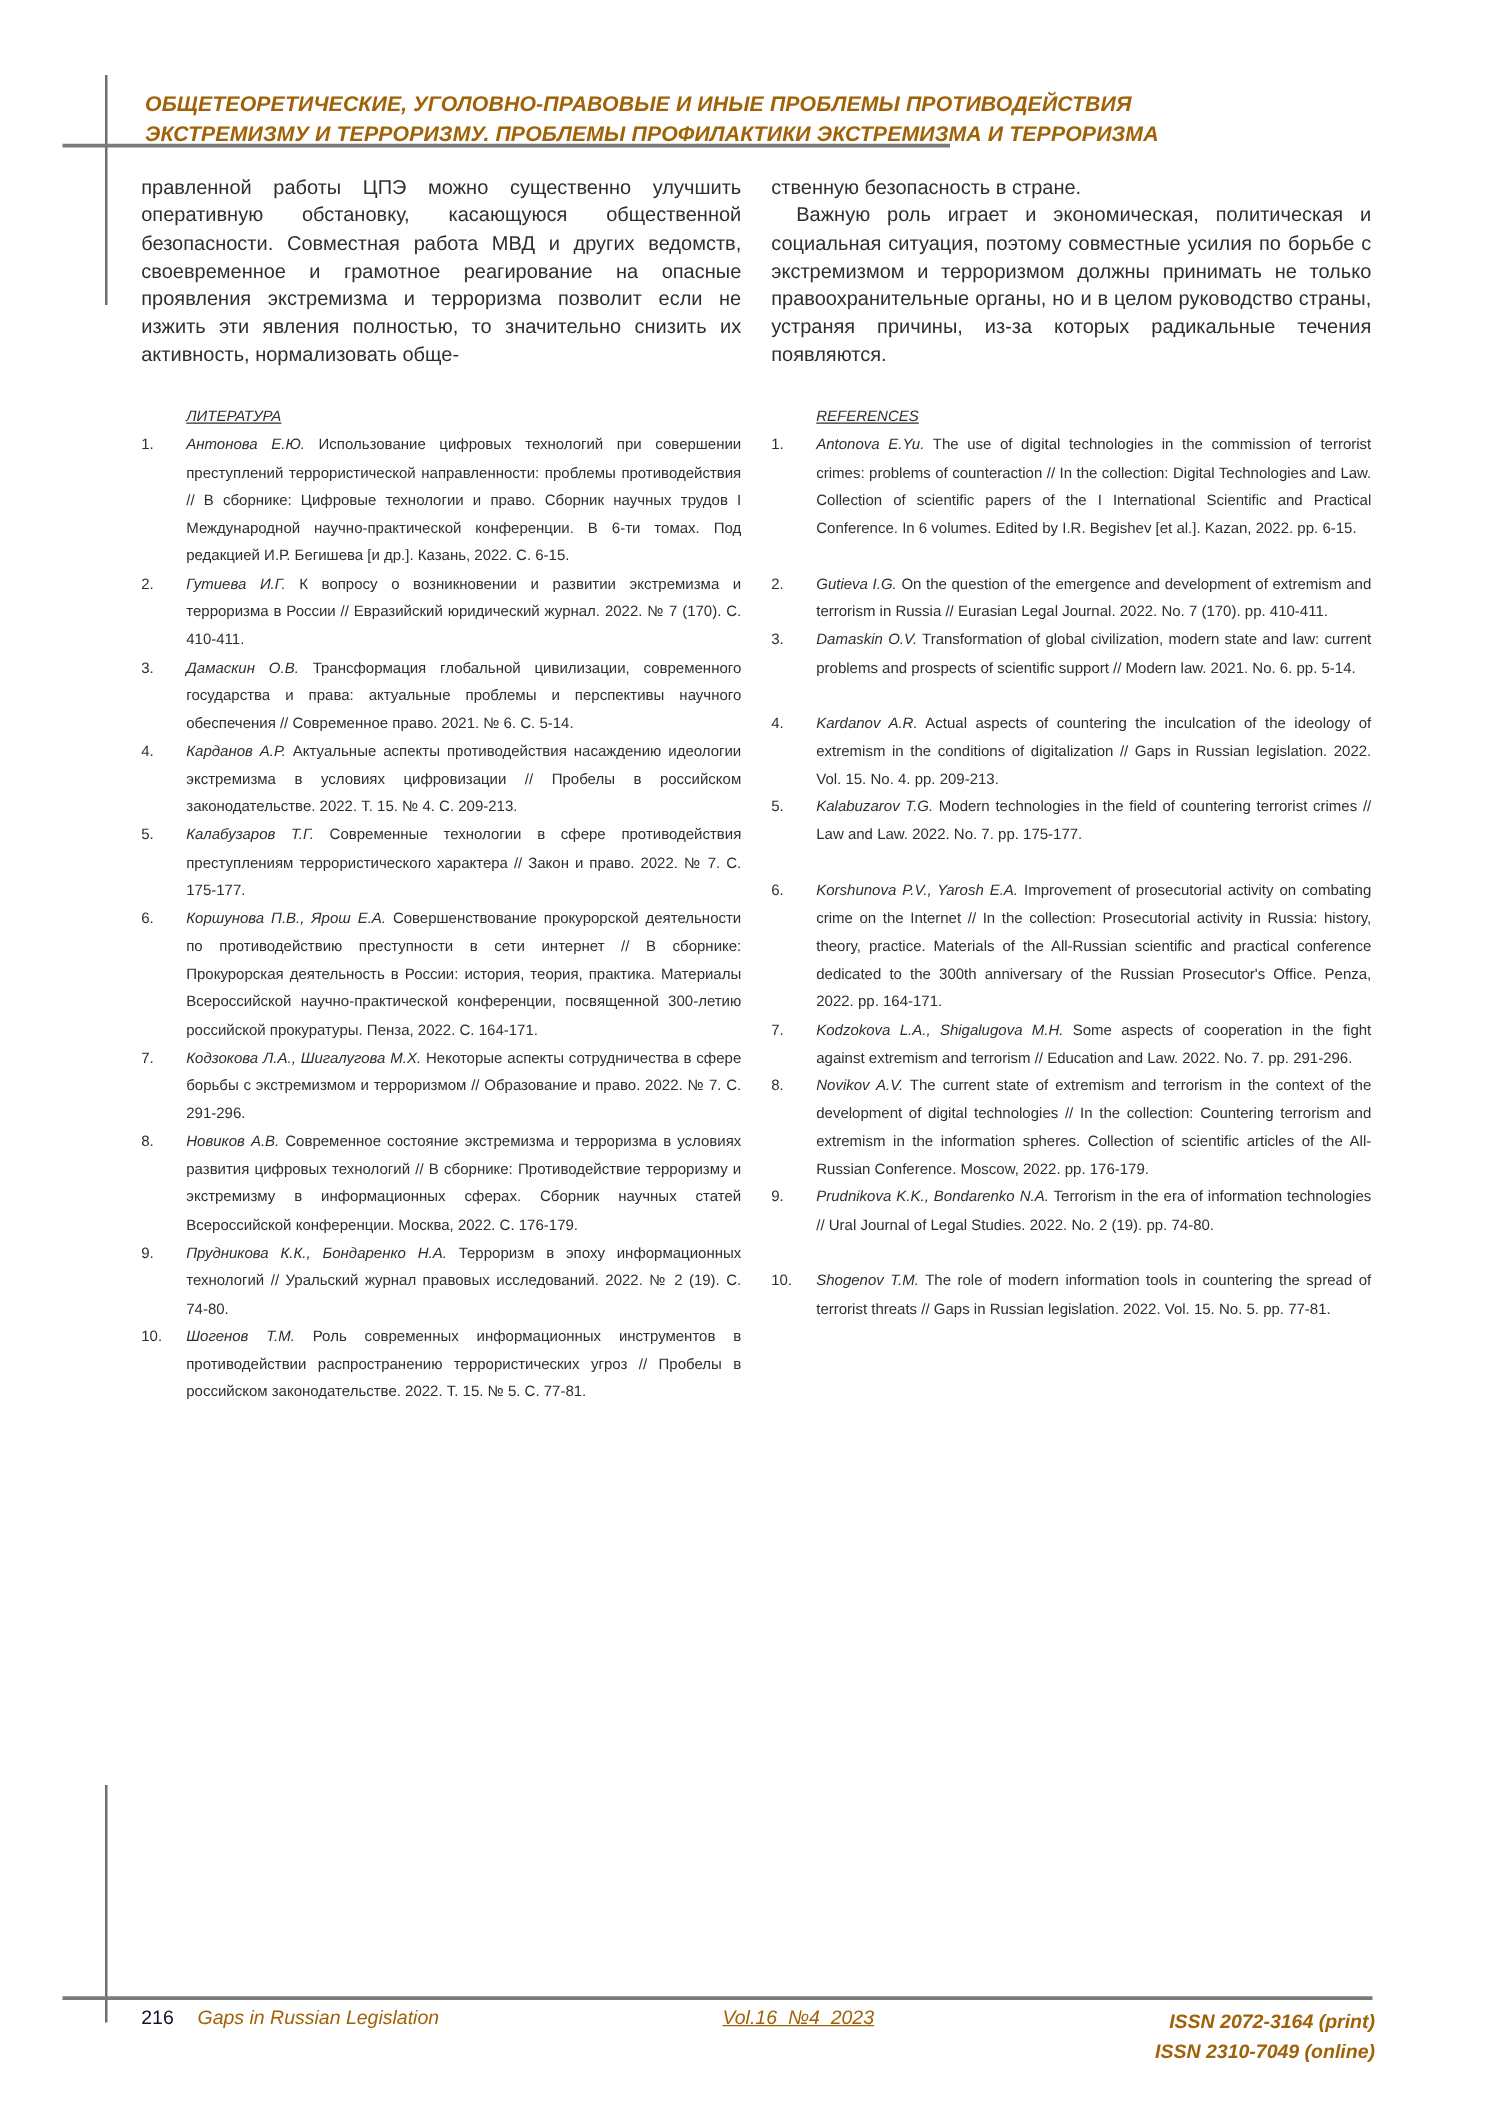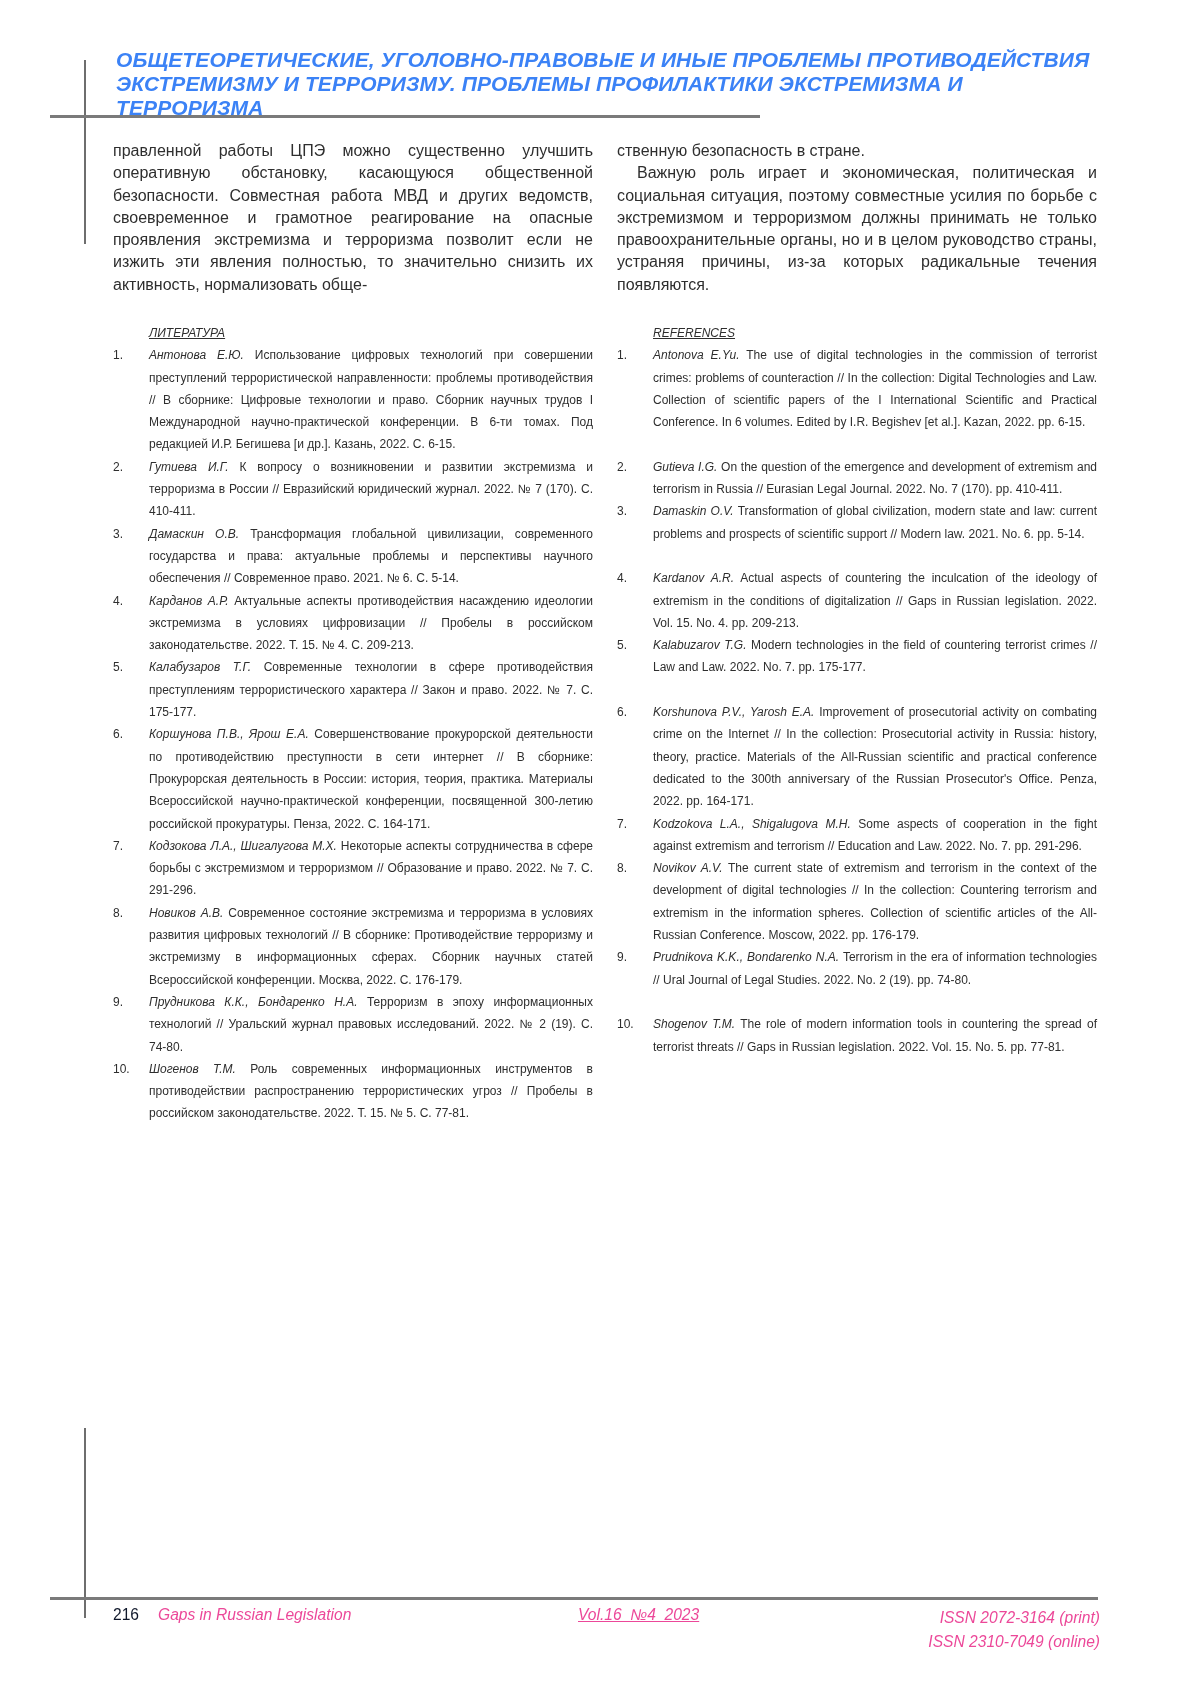--- a/index.html
+++ b/index.html
@@ -6,47 +6,47 @@
   body { width: 1200px; height: 1697px; position: relative; overflow: hidden;
          font-family: "Liberation Sans", "DejaVu Sans", sans-serif; color: #2a2a2a; }
 
   .vline { position: absolute; left: 84px; width: 2px; background: #6e6e6e; }
   .vline.top { top: 60px; height: 184px; }
   .vline.bottom { top: 1428px; height: 190px; }
   .hline { position: absolute; height: 3px; background: #7a7a7a; left: 50px; }
   .hline.header { top: 115px; width: 710px; }
   .hline.footer { top: 1597px; width: 1048px; }
 
-  .running-head { position: absolute; left: 116px; top: 48px; width: 1000px;
-                  font-weight: bold; font-style: italic; font-size: 21px; line-height: 24px;
-                  color: #3b82f6; letter-spacing: 0.1px; }
+  .running-head { position: absolute; left: 116px; top: 72px; width: 1000px;
+                  font-weight: bold; font-style: italic; font-size: 17px; line-height: 24px;
+                  color: #a16207; letter-spacing: 0.1px; }
 
   .col { position: absolute; width: 480px; font-size: 16px; line-height: 22.3px; color: #2e2e2e; }
   .col.left { left: 113px; top: 140px; }
   .col.right { left: 617px; top: 140px; }
 
   .para { text-align: justify; margin: 0; }
   .para.indent { text-indent: 20px; }
 
   .refs { position: absolute; width: 480px; font-size: 12px; line-height: 22.3px; color: #2e2e2e; }
   .refs.left { left: 113px; top: 322px; }
   .refs.right { left: 617px; top: 322px; }
 
   .refs-heading { font-style: italic; text-decoration: underline; margin-left: 36px;
                   line-height: 22.3px; display: block; }
 
   .ref { position: relative; padding-left: 36px; text-align: justify; }
   .ref .num { position: absolute; left: 0; top: 0; }
   .ref .auth { font-style: italic; }
 
-  .footer-text { position: absolute; top: 1606px; font-size: 15.6px; font-style: italic; color: #ec4899; }
+  .footer-text { position: absolute; top: 1606px; font-size: 15.6px; font-style: italic; color: #a16207; }
   .footer-page { position: absolute; left: 113px; top: 1606px; font-size: 15.6px; color: #0f172a; }
   .footer-journal { left: 158px; }
   .footer-issue { left: 578px; text-decoration: underline; }
-  .footer-issn { right: 100px; text-align: right; line-height: 24px; }
+  .footer-issn { right: 100px; text-align: right; line-height: 24px; font-weight: bold; }
 </style>
 </head>
 <body>
 
 <div class="vline top"></div>
 <div class="vline bottom"></div>
 <div class="hline header"></div>
 <div class="hline footer"></div>
 
 <div class="running-head">

